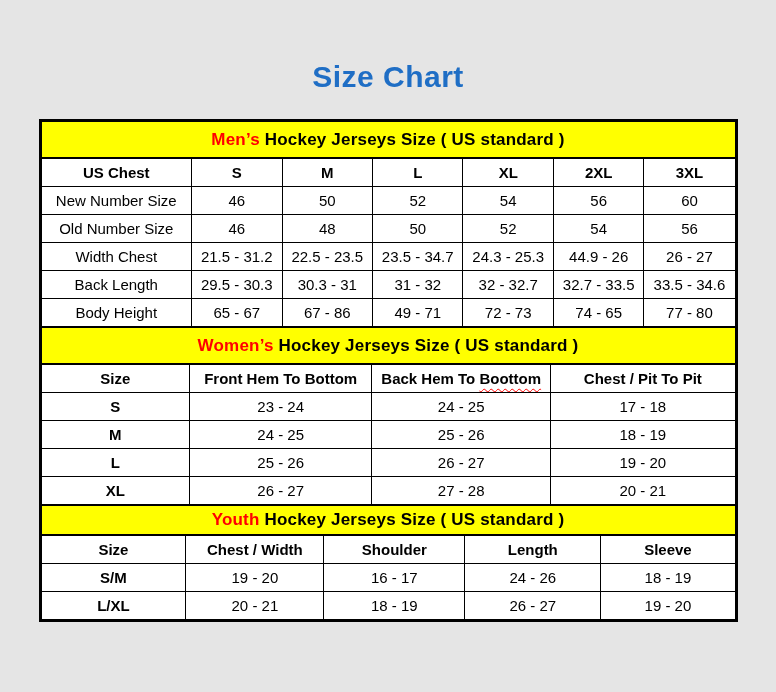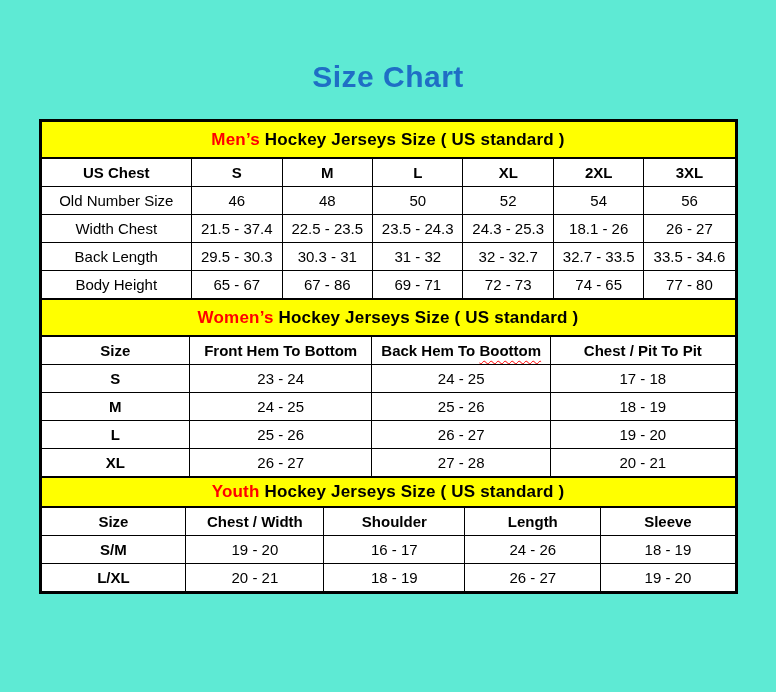--- a/index.html
+++ b/index.html
@@ -5,21 +5,21 @@
   html, body {
     margin: 0;
     padding: 0;
     background: #ffffff;
     font-family: "Liberation Sans", sans-serif;
     color: #000000;
   }
   .page {
     width: 776px;
     height: 692px;
-    background: #5eead4;
+    background: #e5e5e5;
     overflow: hidden;
     position: relative;
   }
   .page-title {
     margin: 0;
     padding-top: 56px;
     text-align: center;
     font-size: 30px;
     line-height: 42px;
     font-weight: bold;
@@ -117,51 +117,60 @@
               <th>S</th>
               <th>M</th>
               <th>L</th>
               <th>XL</th>
               <th>2XL</th>
               <th>3XL</th>
             </tr>
           </thead>
         <tbody>
             <tr>
+              <td>New Number Size</td>
+              <td>46</td>
+              <td>50</td>
+              <td>52</td>
+              <td>54</td>
+              <td>56</td>
+              <td>60</td>
+            </tr>
+            <tr>
               <td>Old Number Size</td>
               <td>46</td>
               <td>48</td>
               <td>50</td>
               <td>52</td>
               <td>54</td>
               <td>56</td>
             </tr>
             <tr>
               <td>Width Chest</td>
-              <td>21.5 - 37.4</td>
+              <td>21.5 - 31.2</td>
               <td>22.5 - 23.5</td>
-              <td>23.5 - 24.3</td>
+              <td>23.5 - 34.7</td>
               <td>24.3 - 25.3</td>
-              <td>18.1 - 26</td>
+              <td>44.9 - 26</td>
               <td>26 - 27</td>
             </tr>
             <tr>
               <td>Back Length</td>
               <td>29.5 - 30.3</td>
               <td>30.3 - 31</td>
               <td>31 - 32</td>
               <td>32 - 32.7</td>
               <td>32.7 - 33.5</td>
               <td>33.5 - 34.6</td>
             </tr>
             <tr>
               <td>Body Height</td>
               <td>65 - 67</td>
               <td>67 - 86</td>
-              <td>69 - 71</td>
+              <td>49 - 71</td>
               <td>72 - 73</td>
               <td>74 - 65</td>
               <td>77 - 80</td>
             </tr>
           </tbody>
       </table>
     </div>
 
     <div class="section">
       <div class="section-header-bar"><span class="accent">Women’s</span><span> Hockey Jerseys Size ( US standard )</span></div>

